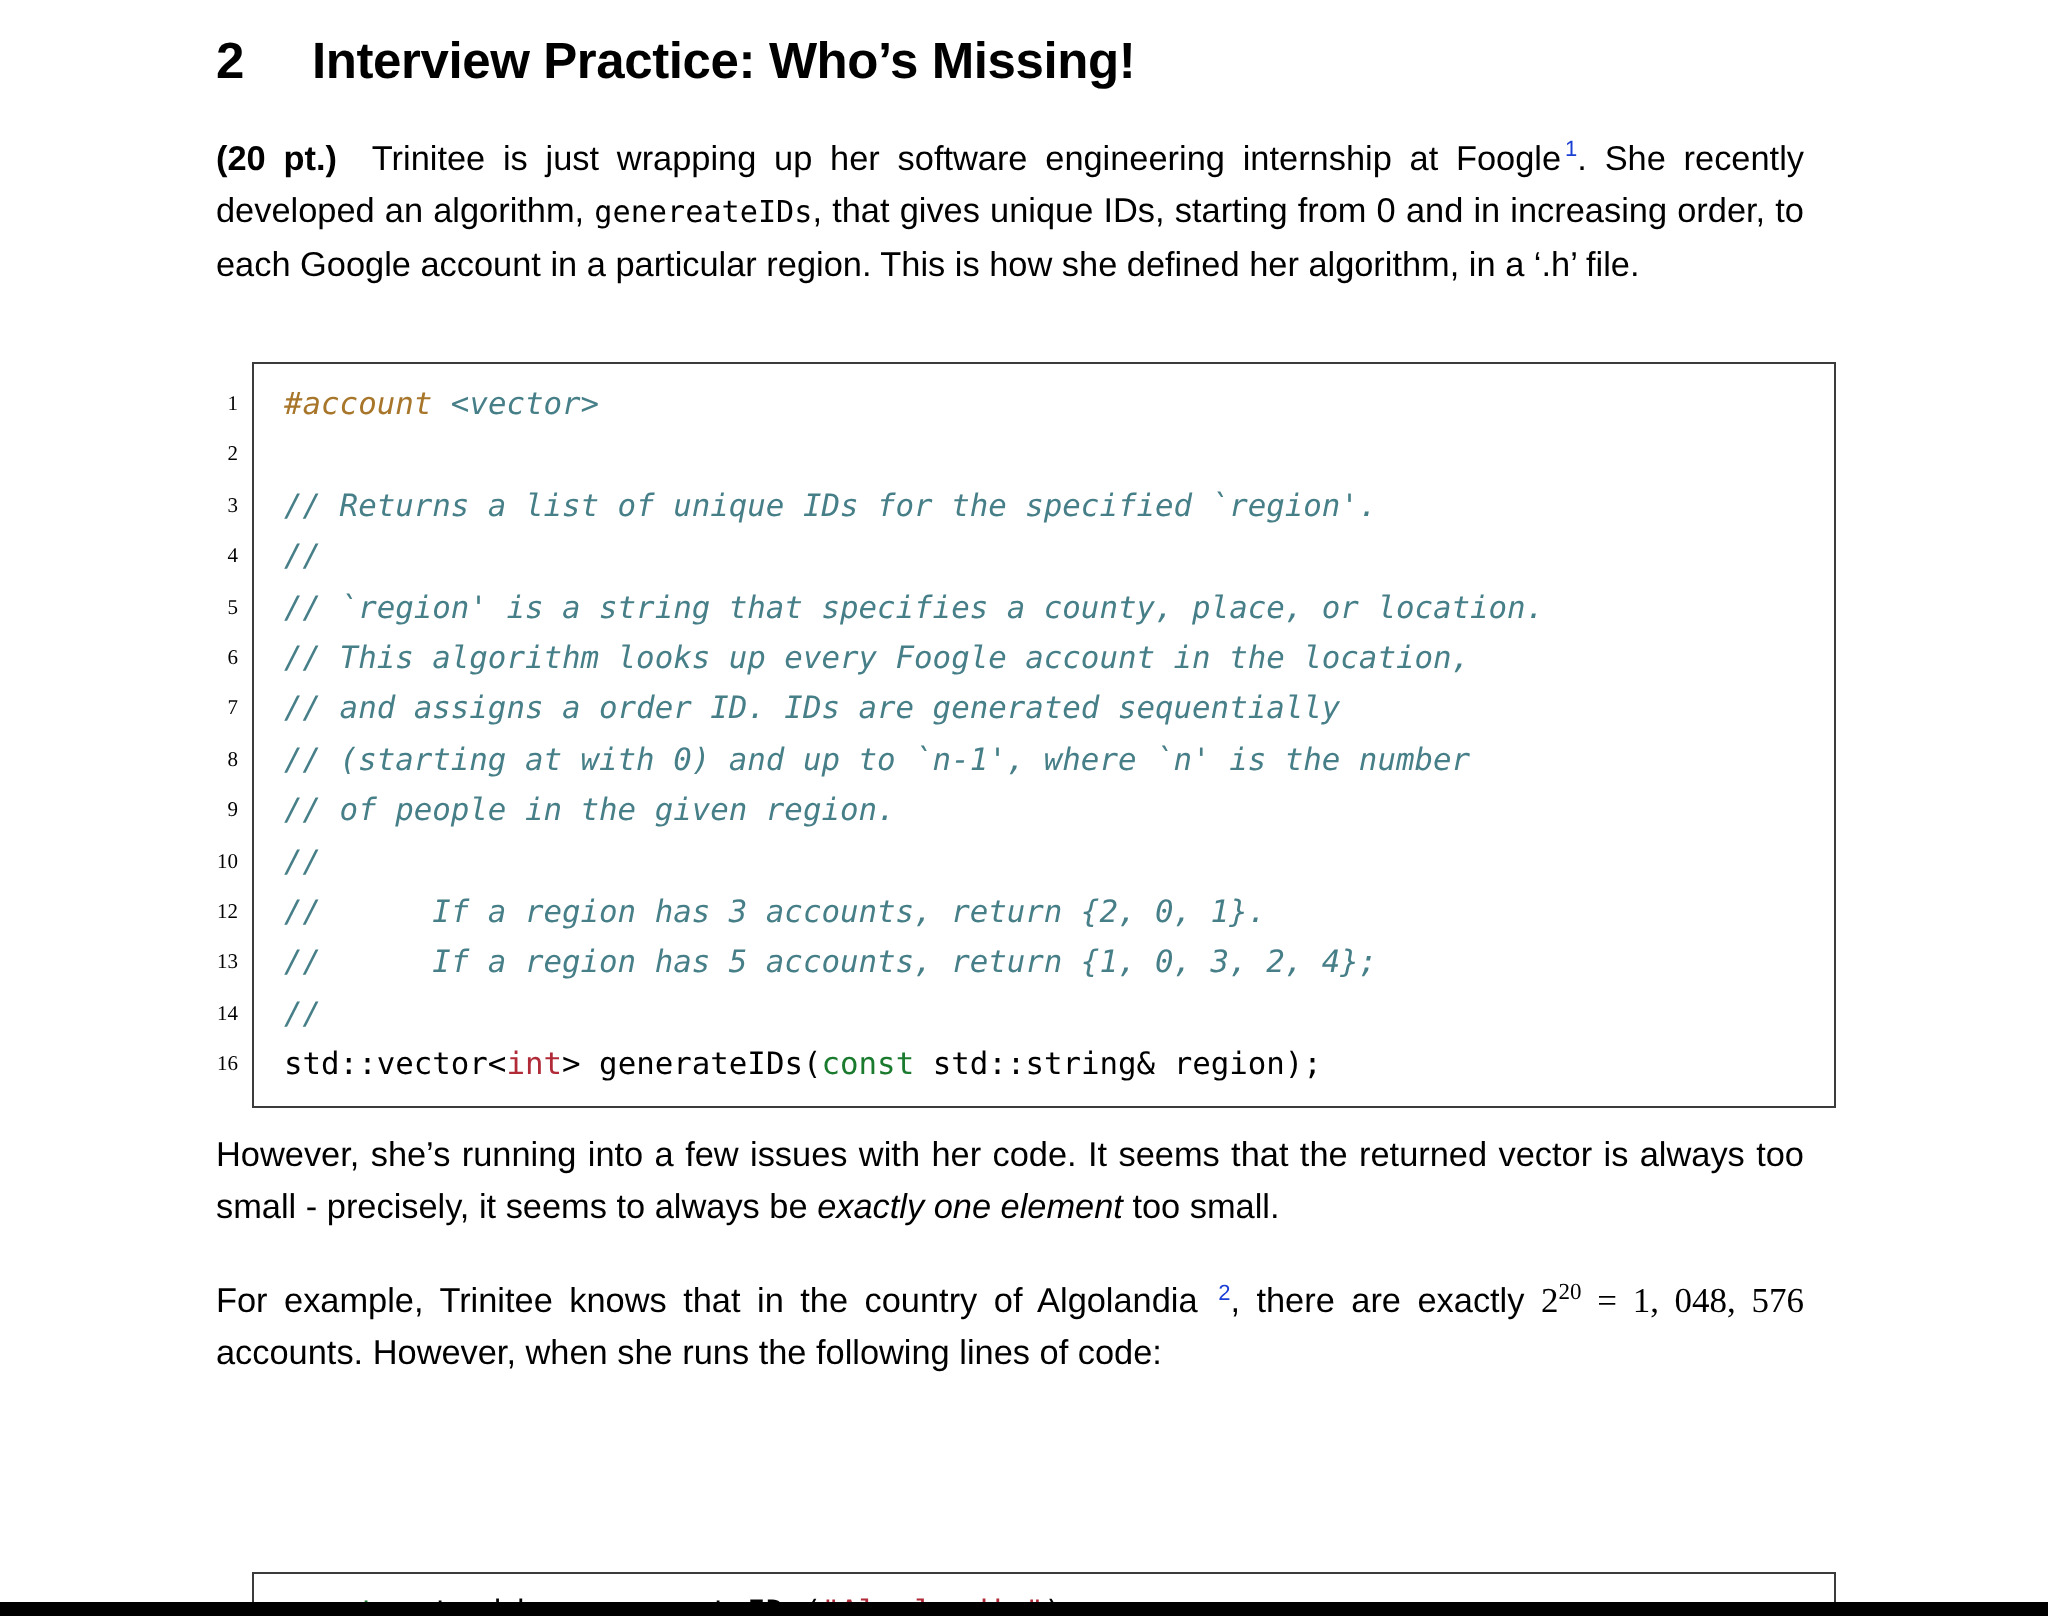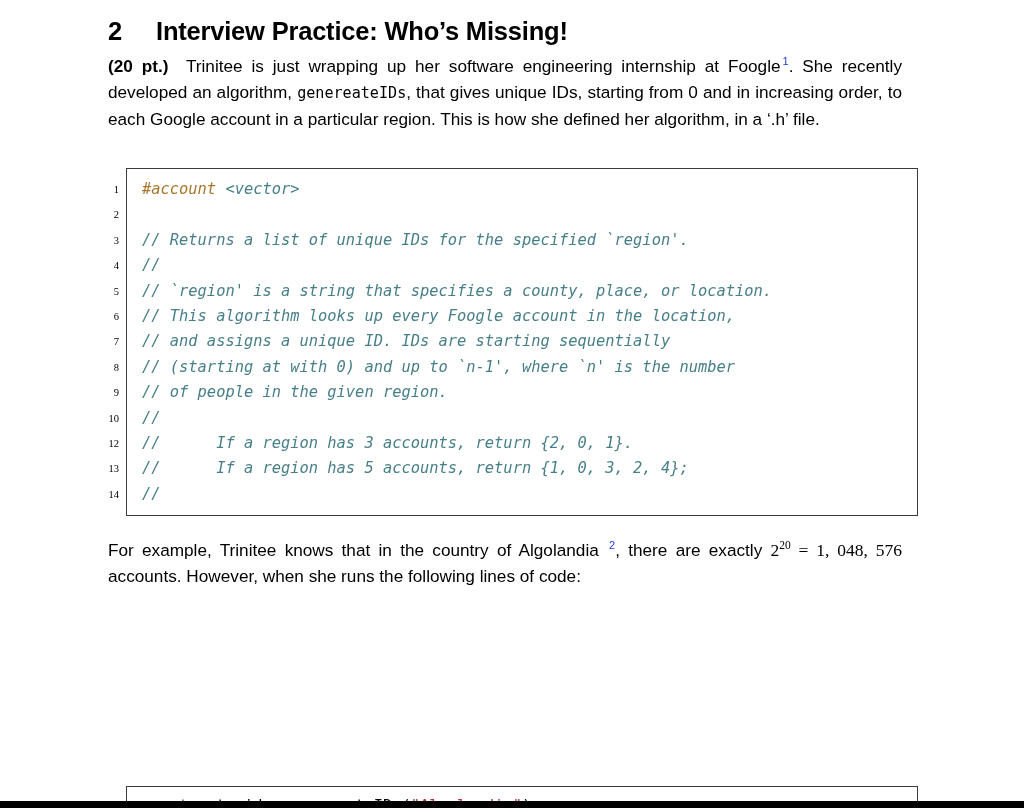--- a/index.html
+++ b/index.html
@@ -52,21 +52,21 @@
 
   
   .para {
     font-size: 17.2px;
     line-height: 26px;
     text-align: justify;
     text-justify: inter-word;
     margin: 0;
     hyphens: none;
   }
-  .para.first { margin-top: 7px; }
+  .para.first { margin-top: 20px; }
   .para.after-code { margin-top: 10px; }
   .para.spaced { margin-top: 21px; }
 
   .bold { font-weight: bold; }
   .ital { font-style: italic; }
 
   .mono-inline {
     font-family: "DejaVu Sans Mono", "Liberation Mono", monospace;
     font-size: 15.1px;
   }
@@ -174,30 +174,32 @@
     <p class="para first"><span class="bold">(20 pt.)</span><span>&nbsp; </span><span>Trinitee is just wrapping up her software engineering internship at Foogle</span><sup class="fnref">1</sup><span>. She recently developed an algorithm, </span><span class="mono-inline">genereateIDs</span><span>, that gives unique IDs, starting from 0 and in increasing order, to each Google account in a particular region. This is how she defined her algorithm, in a ‘.h’ file.</span></p>
 
     <div class="listing">
       <div class="listing-rows" id="listing1-rows">
           <div class="code-row"><span class="lineno">1</span><span class="code-text"><span class="c-pre">#account</span><span class="c-plain"> </span><span class="c-header">&lt;vector&gt;</span></span></div>
           <div class="code-row"><span class="lineno">2</span><span class="code-text"><span class="c-plain"></span></span></div>
           <div class="code-row"><span class="lineno">3</span><span class="code-text"><span class="c-comment">// Returns a list of unique IDs for the specified `region'.</span></span></div>
           <div class="code-row"><span class="lineno">4</span><span class="code-text"><span class="c-comment">//</span></span></div>
           <div class="code-row"><span class="lineno">5</span><span class="code-text"><span class="c-comment">// `region' is a string that specifies a county, place, or location.</span></span></div>
           <div class="code-row"><span class="lineno">6</span><span class="code-text"><span class="c-comment">// This algorithm looks up every Foogle account in the location,</span></span></div>
-          <div class="code-row"><span class="lineno">7</span><span class="code-text"><span class="c-comment">// and assigns a unique ID. IDs are starting sequentially</span></span></div>
+          <div class="code-row"><span class="lineno">7</span><span class="code-text"><span class="c-comment">// and assigns a order ID. IDs are generated sequentially</span></span></div>
           <div class="code-row"><span class="lineno">8</span><span class="code-text"><span class="c-comment">// (starting at with 0) and up to `n-1', where `n' is the number</span></span></div>
           <div class="code-row"><span class="lineno">9</span><span class="code-text"><span class="c-comment">// of people in the given region.</span></span></div>
           <div class="code-row"><span class="lineno">10</span><span class="code-text"><span class="c-comment">//</span></span></div>
           <div class="code-row"><span class="lineno">12</span><span class="code-text"><span class="c-comment">//      If a region has 3 accounts, return {2, 0, 1}.</span></span></div>
           <div class="code-row"><span class="lineno">13</span><span class="code-text"><span class="c-comment">//      If a region has 5 accounts, return {1, 0, 3, 2, 4};</span></span></div>
           <div class="code-row"><span class="lineno">14</span><span class="code-text"><span class="c-comment">//</span></span></div>
+          <div class="code-row"><span class="lineno">16</span><span class="code-text"><span class="c-plain">std::vector&lt;</span><span class="c-type">int</span><span class="c-plain">&gt; generateIDs(</span><span class="c-kw">const</span><span class="c-plain"> std::string&amp; region);</span></span></div>
         </div>
     </div>
 
+    <p class="para after-code"><span>However, she’s running into a few issues with her code. It seems that the returned vector is always too small - precisely, it seems to always be </span><span class="ital">exactly one element</span><span> too small.</span></p>
 
     <p class="para spaced"><span>For example, Trinitee knows that in the country of Algolandia</span><span>&nbsp;</span><sup class="fnref">2</sup><span>, there are exactly </span><span class="mathvar">2</span><sup class="sup mathvar">20</sup><span class="mathvar"> = </span><span class="mathvar">1, 048, 576</span><span> accounts. However, when she runs the following lines of code:</span></p>
 
   </div>
 
   <div class="listing-bottom">
     <div class="listing-rows" id="listing2-rows">
         <div class="code-row"><span class="code-text"><span class="c-kw">const</span><span class="c-plain"> auto ids = generateIDs(</span><span class="c-str">"Algolandia"</span><span class="c-plain">);</span></span></div>
       </div>
   </div>

